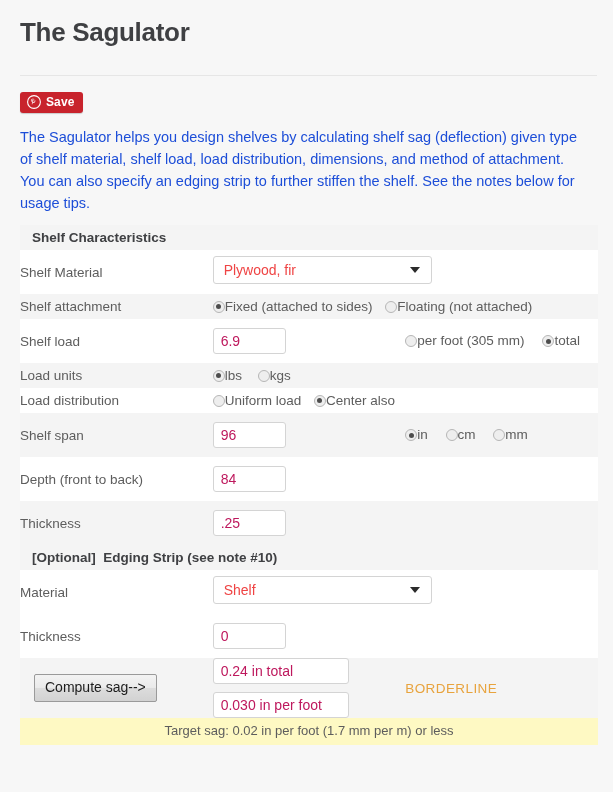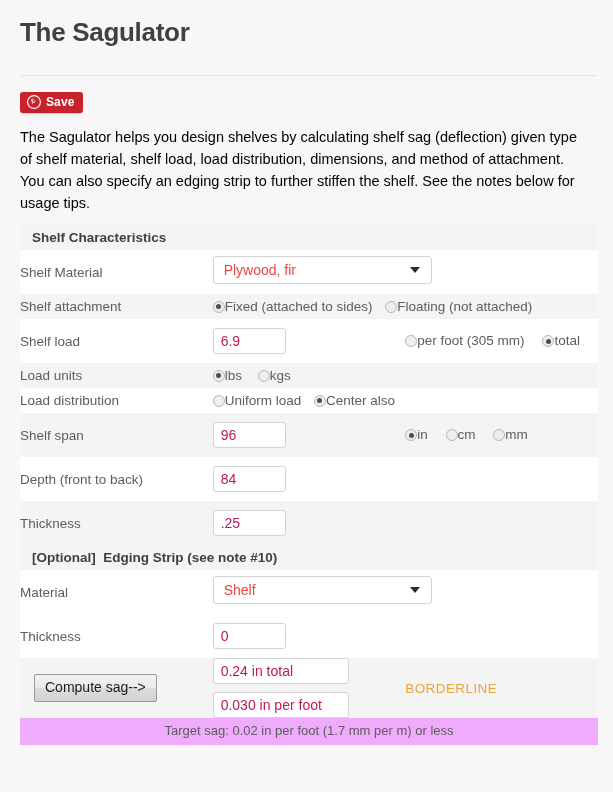--- a/index.html
+++ b/index.html
@@ -69,21 +69,21 @@
     font-size: 12px;
     font-weight: bold;
     line-height: 14px;
     letter-spacing: .1px;
   }
 
   
   .intro {
     font-size: 14.5px;
     line-height: 22px;
-    color: #000000;
+    color: #1d4ed8;
     margin: 13px 0 0 0;
     max-width: 565px;
   }
 
   
   .form-table {
     margin: 11px 0 0 0;
     width: 578px;
     border-collapse: collapse;
     table-layout: fixed;
@@ -232,21 +232,21 @@
     letter-spacing: .4px;
     text-align: left;
     padding-left: 10px;
   }
 
   .target-row td {
     font-size: 13px;
     color: #5d5d5d;
     text-align: center;
     padding: 5px 0 7px 0;
-    background: #f0abfc;
+    background: #fef9c3;
   }
 </style>
 </head>
 <body>
 
 <div class="page">
   <div class="content">
 
     <h1 class="page-title">The Sagulator</h1>
     <hr class="title-rule">

